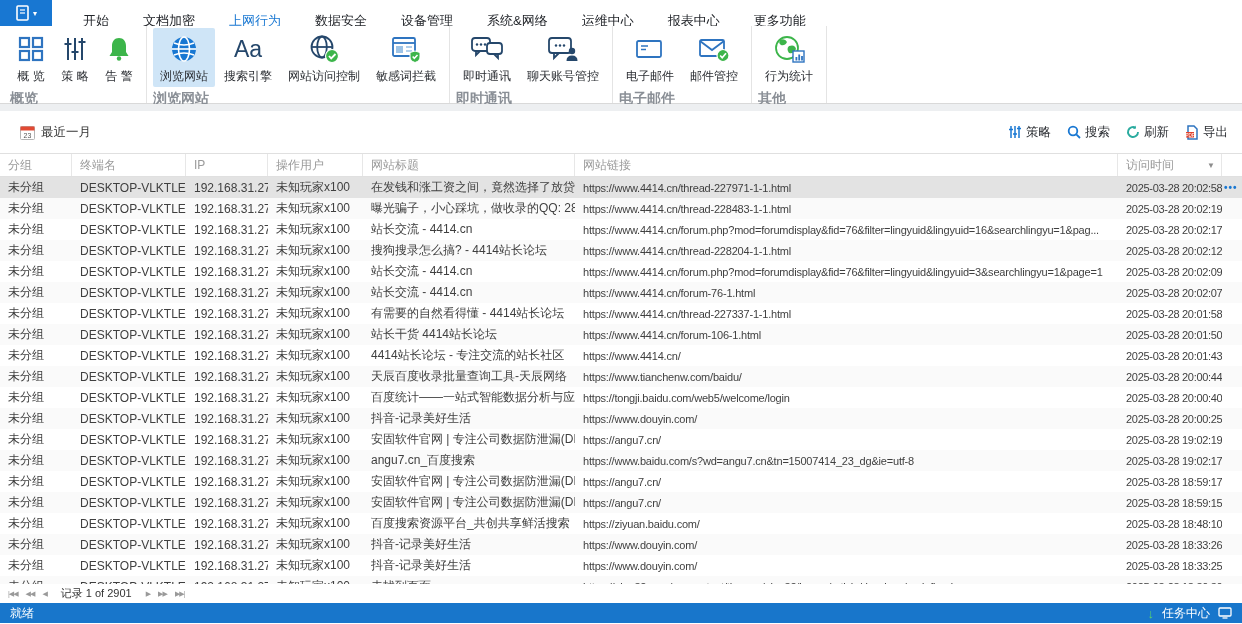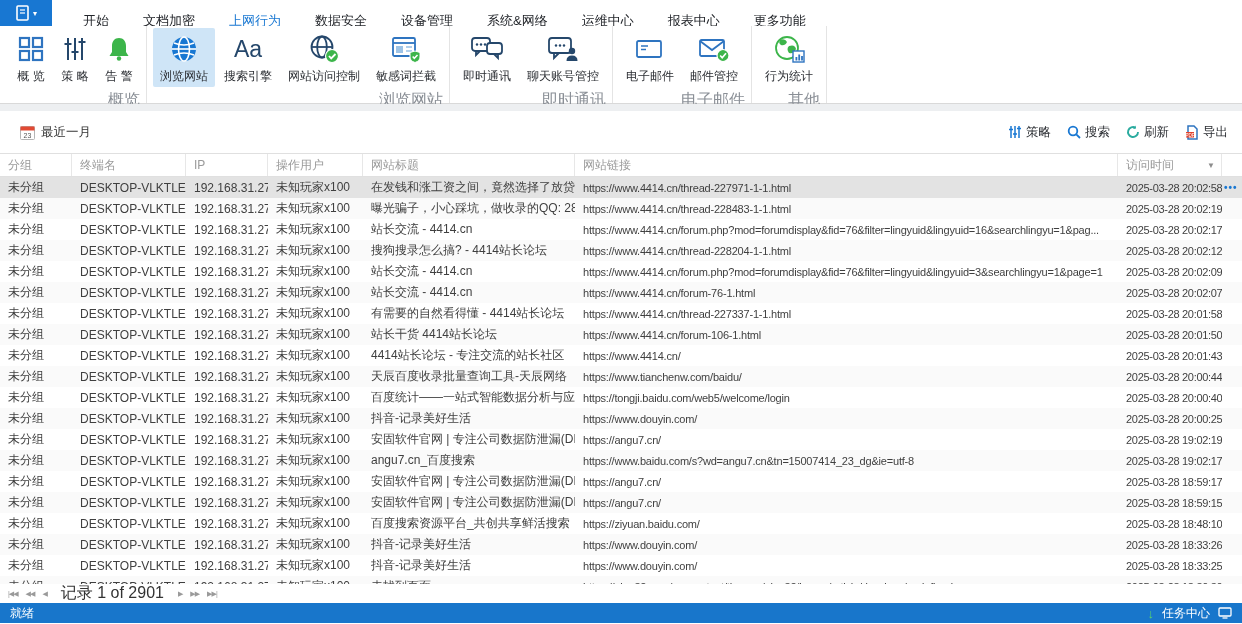--- a/index.html
+++ b/index.html
@@ -15,21 +15,21 @@
   .tab.active { color:#1877d2; border-bottom-color:#1877d2; }
 
   
   .ribbon { height:78px; display:flex; align-items:stretch; background:#fff; border-bottom:1px solid #d9d9d9; flex:0 0 auto; padding-left:4px; }
   .rgroup { display:flex; flex-direction:column; border-right:1px solid #e4e4e4; padding:2px 6px 0 6px; }
   .rbuttons { display:flex; flex:1 1 auto; align-items:stretch; gap:2px; }
   .rbtn { display:flex; flex-direction:column; align-items:center; justify-content:flex-start; padding:4px 7px 2px 7px; cursor:pointer; border-radius:2px; }
   .rbtn.active { background:#cfe5f7; }
   .rbtn .ricon { height:34px; display:flex; align-items:center; justify-content:center; }
   .rbtn .rlabel { font-size:12px; color:#2b2e33; white-space:nowrap; margin-top:2px;text-align:right; }
-  .rgrouplabel { text-align:right; font-size:16px; color:#8a8f96; padding:3px 0 4px 0; }
+  .rgrouplabel { text-align:left; font-size:14px; color:#8a8f96; padding:3px 0 4px 0;font-weight:bold; }
   .aa-glyph { font-size:23px; color:#25476b; line-height:1; }
 
   
   .gapstrip { height:7px; background:#edeff1; flex:0 0 auto; }
   .filterbar { height:42px; display:flex; align-items:center; background:#fff; padding:0 14px 0 20px; flex:0 0 auto; }
   .datefilter { display:flex; align-items:center; gap:6px; font-size:12.5px; color:#333; cursor:pointer; }
   .fb-right { margin-left:auto; display:flex; align-items:center; gap:16px; }
   .fb-action { display:flex; align-items:center; gap:4px; font-size:12.5px; color:#2b2e33; cursor:pointer;text-align:right; }
 
   
@@ -46,21 +46,21 @@
   .row:nth-child(even) { background:#fafafa; }
   .row.selected { background:#e3e3e3; }
   .cell { height:100%; display:flex; align-items:center; padding-left:8px; white-space:nowrap; overflow:hidden; }
   .cell.col-url { font-size:11px; letter-spacing:-0.2px; }
   .cell.col-time { font-size:11px; letter-spacing:-0.3px; }
   .cell.dots { color:#1877d2; font-weight:bold; font-size:10px; letter-spacing:1px; padding-left:2px; }
 
   
   .pager { height:19px; display:flex; align-items:center; background:#fff; padding-left:6px; gap:4px; flex:0 0 auto; }
   .navglyph { font-size:7px; color:#9a9a9a; cursor:pointer; letter-spacing:-1px; padding:0 2px; }
-  .pagertext { font-size:16px; color:#333; margin:0 8px; }
+  .pagertext { font-size:11px; color:#333; margin:0 8px; }
 
   
   .statusbar { height:20px; background:#1876cb; display:flex; align-items:center; color:#fff; font-size:12px; padding:0 10px; flex:0 0 auto; }
   .sb-right { margin-left:auto; display:flex; align-items:center; gap:8px; }
   .dl-arrow { color:#5ad66a; font-weight:bold; font-size:13px; }
 
   svg { display:block; }
 </style>
 </head>
 <body>

